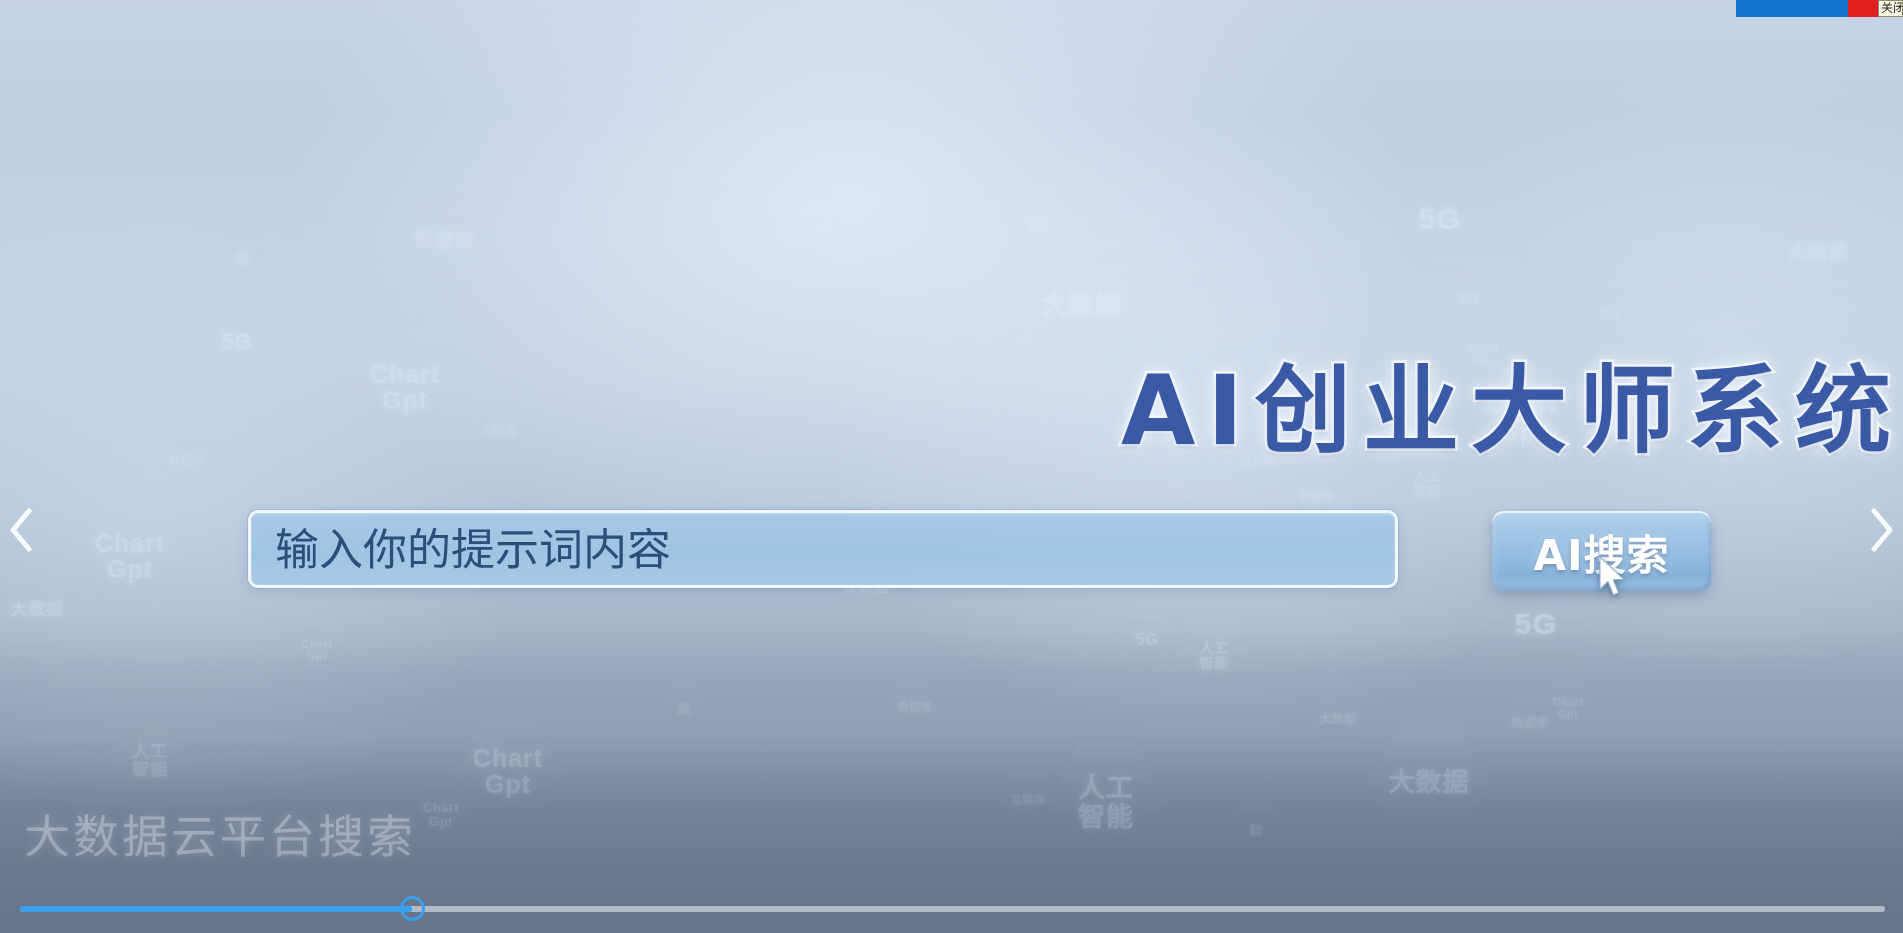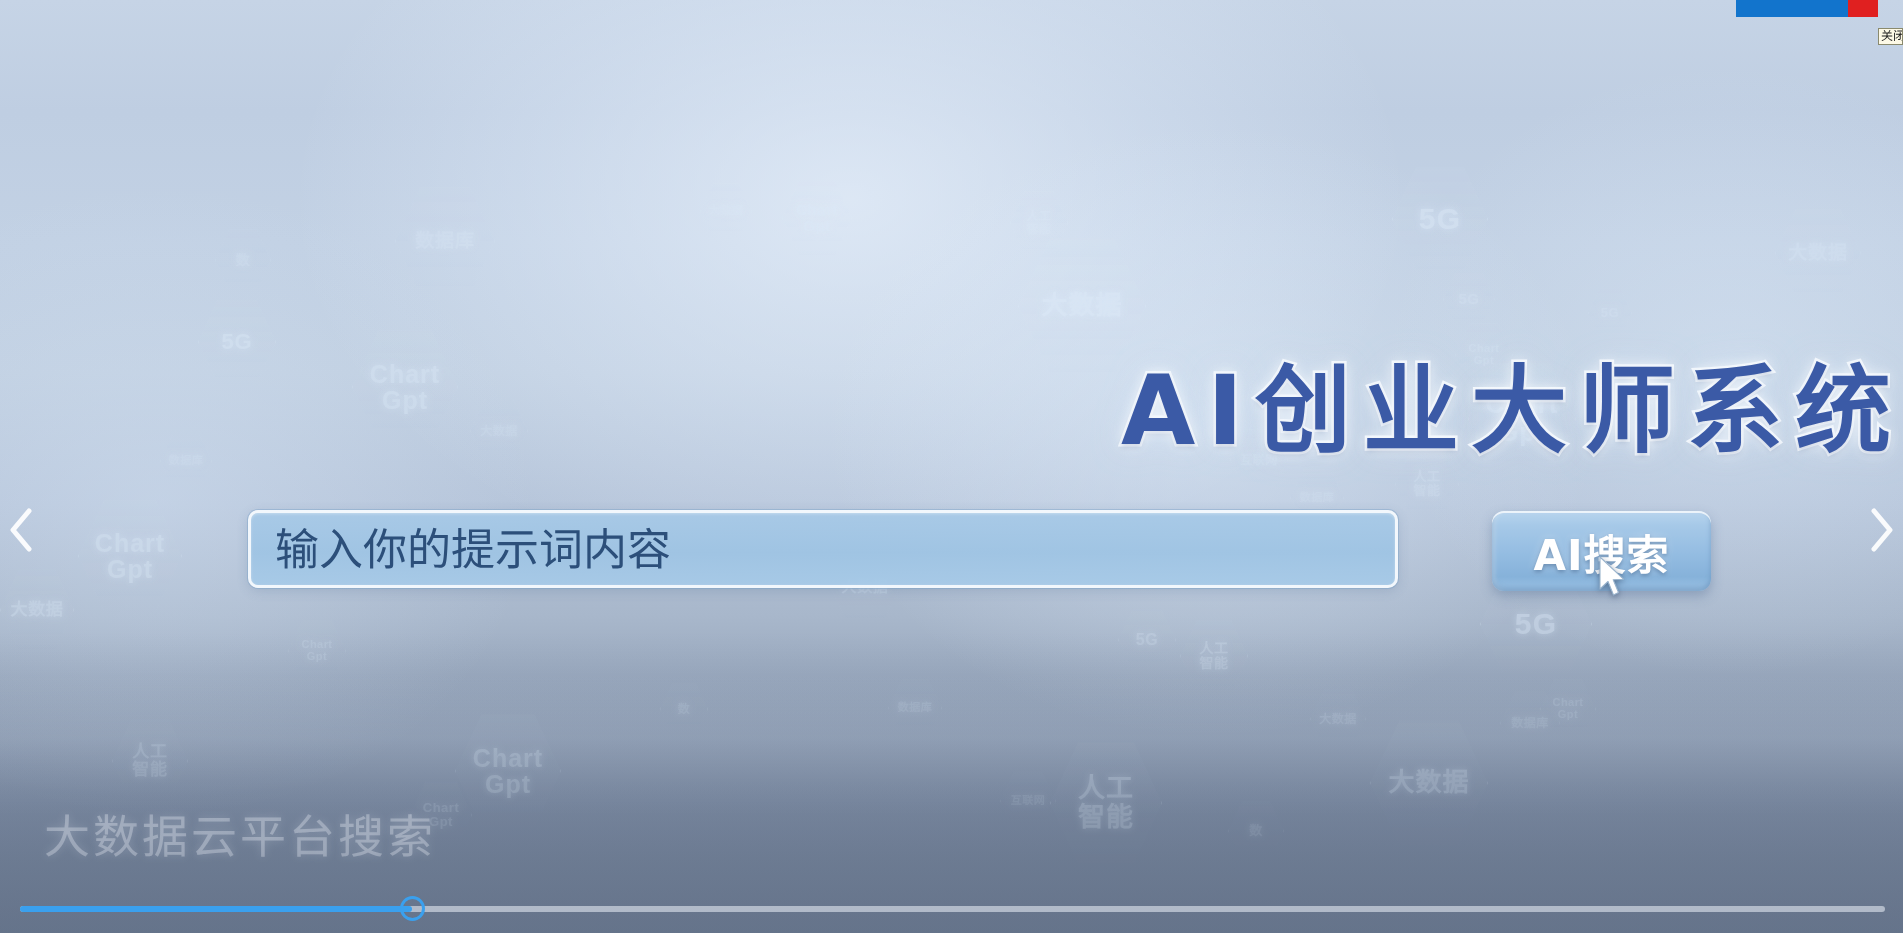--- a/index.html
+++ b/index.html
@@ -208,21 +208,21 @@
     height: 46px;
     z-index: 30;
     pointer-events: none;
     filter: drop-shadow(0 2px 3px rgba(40,62,92,.55));
   }
   #mouse-cursor svg { display: block; width: 100%; height: 100%; }
 
   
   #watermark-caption {
     position: absolute;
-    left: 44px;
+    left: 24px;
     top: 800px;
     font-family: "DejaVu Sans", "Liberation Sans", sans-serif;
     font-size: 46px;
     font-weight: 500;
     letter-spacing: 3px;
     color: rgba(246,250,254,.30);
     text-shadow: 0 0 10px rgba(240,248,255,.22);
     z-index: 15;
     white-space: nowrap;
   }
@@ -293,21 +293,20 @@
     height: 17px;
     background: #fdf9e6;
     border: 1px solid #8a8a6e;
     font-family: "DejaVu Sans", "Liberation Sans", sans-serif;
     font-size: 12px;
     line-height: 15px;
     color: #202020;
     padding-left: 2px;
     overflow: hidden;
     white-space: nowrap;
-    margin-top: 28px;
   }
 </style>
 </head>
 <body>
 
 <div id="stage">
 
   <div class="glow glow-a"></div>
   <div class="glow glow-b"></div>
   <div class="glow glow-c"></div>

